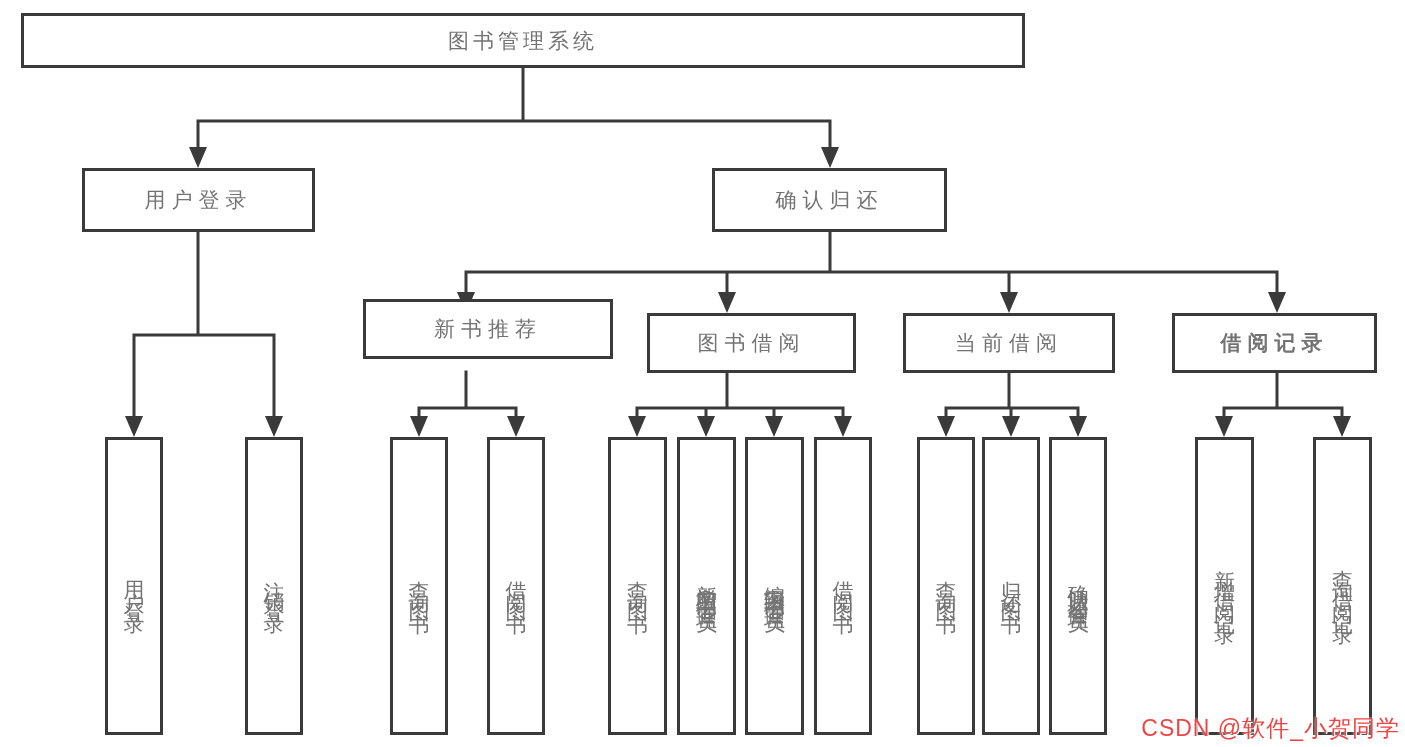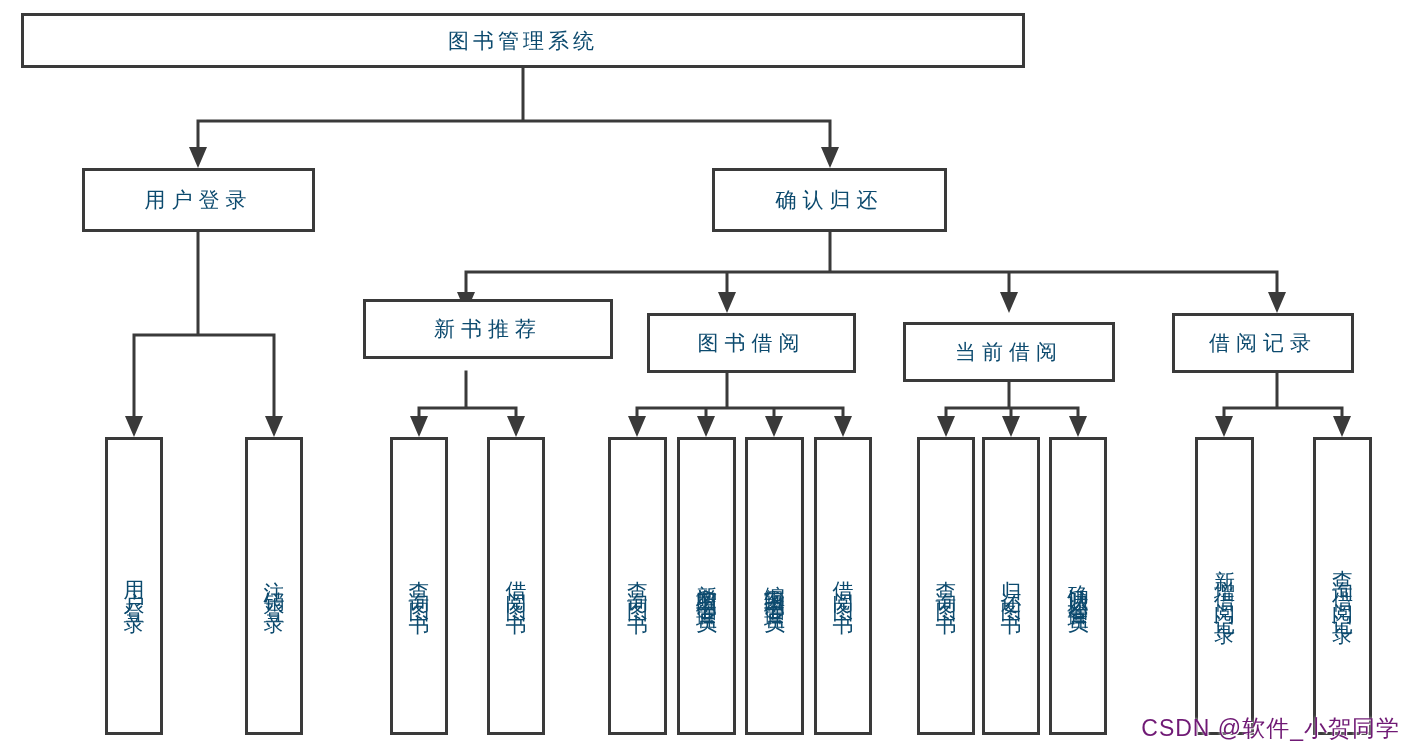--- a/index.html
+++ b/index.html
@@ -19,21 +19,21 @@
     position: absolute;
     left: 0;
     top: 0;
     z-index: 1;
   }
   .node {
     position: absolute;
     box-sizing: border-box;
     border: 3px solid #3a3a3a;
     background: #ffffff;
-    color: #0c4a6e;
+    color: #737373;
     display: flex;
     align-items: center;
     justify-content: center;
     font-size: 21px;
     letter-spacing: 6px;
     z-index: 2;
     white-space: nowrap;
   }
   .node.root {
     letter-spacing: 4px;
@@ -47,21 +47,21 @@
   .node.leaf.long {
     letter-spacing: 4px;
   }
   .watermark {
     position: absolute;
     right: 5px;
     top: 713px;
     z-index: 3;
     font-size: 23px;
     letter-spacing: 1px;
-    color: #701a75;
+    color: #ef4444;
     text-shadow: 0 0 3px #ffffff, 1px 1px 0 #ffffff;
     white-space: nowrap;
   }
 </style>
 </head>
 <body>
 
 <div class="stage">
 
   <svg class="connectors" width="1405" height="747" viewBox="0 0 1405 747">
@@ -121,22 +121,22 @@
       M1333 416 L1351 416 L1342 437 Z"></path>
   </svg>
 
   <div class="node root" style="left:21px; top:13px; width:1004px; height:55px;">图书管理系统</div>
 
   <div class="node" style="left:82px; top:168px; width:233px; height:64px;">用户登录</div>
   <div class="node" style="left:712px; top:168px; width:235px; height:64px;">确认归还</div>
 
   <div class="node" style="left:363px; top:299px; width:250px; height:60px;">新书推荐</div>
   <div class="node" style="left:623px; top:313px; width:209px; height:60px;margin-left:24px;">图书借阅</div>
-  <div class="node" style="left:903px; top:322px; width:212px; height:60px;">当前借阅</div>
-  <div class="node" style="left:1172px; top:313px; width:182px; height:60px;">借阅记录</div>
+  <div class="node" style="left:903px; top:313px; width:212px; height:60px;">当前借阅</div>
+  <div class="node" style="left:1172px; top:313px; width:205px; height:60px;font-weight:bold;">借阅记录</div>
 
   <div class="node leaf" style="left:105px; top:437px; width:58px; height:298px;">用户登录</div>
   <div class="node leaf" style="left:245px; top:437px; width:58px; height:298px;">注销登录</div>
 
   <div class="node leaf" style="left:390px; top:437px; width:58px; height:298px;">查询图书</div>
   <div class="node leaf" style="left:487px; top:437px; width:58px; height:298px;">借阅图书</div>
 
   <div class="node leaf" style="left:608px; top:437px; width:59px; height:298px;">查询图书</div>
   <div class="node leaf long" style="left:677px; top:437px; width:59px; height:298px;">新增图书（管理员）</div>
   <div class="node leaf long" style="left:745px; top:437px; width:59px; height:298px;">编辑图书（管理员）</div>

